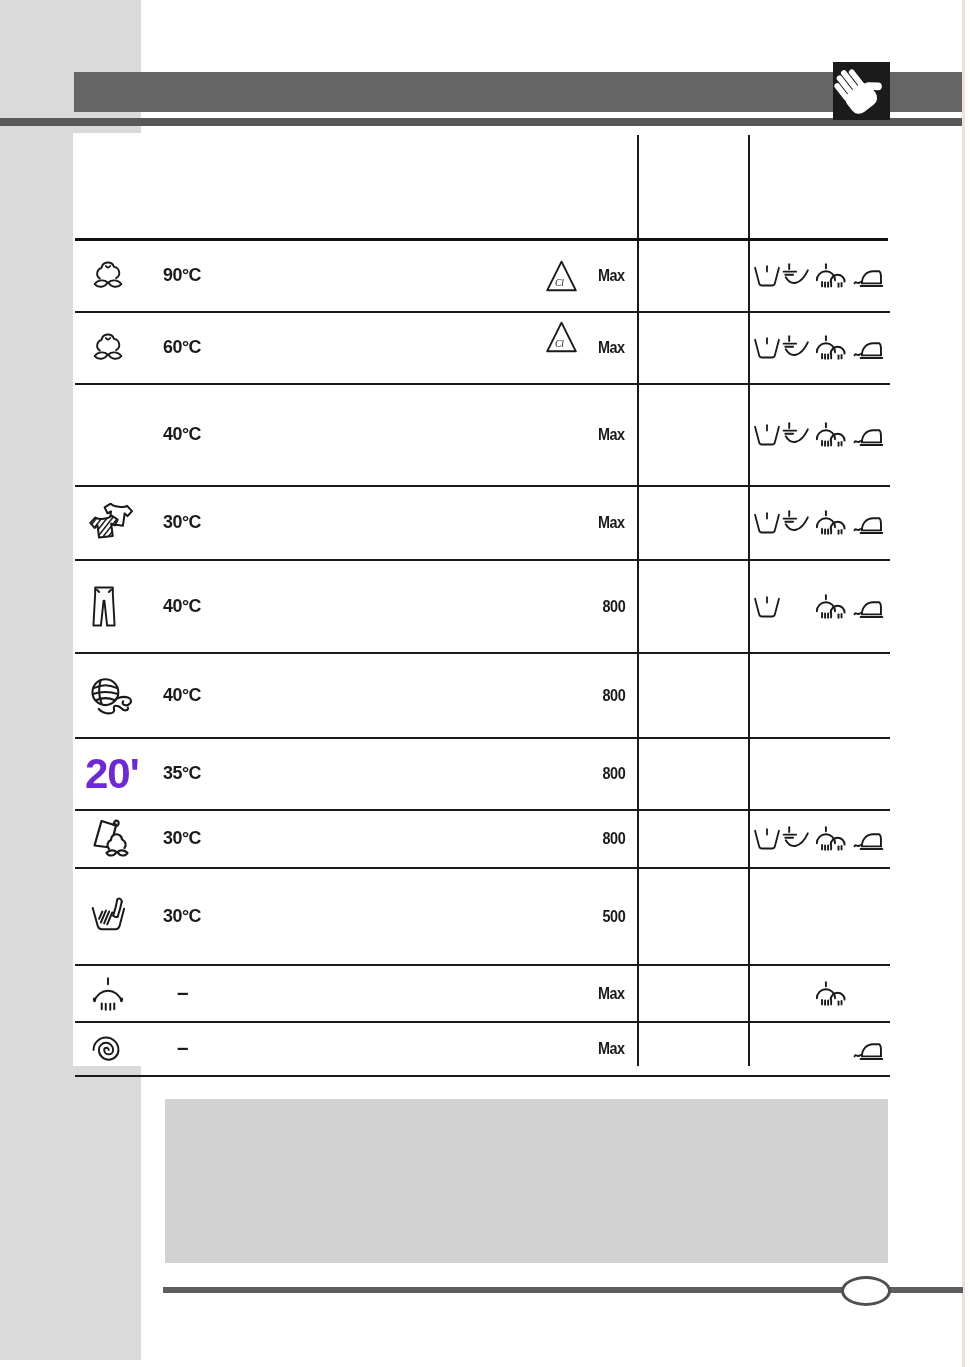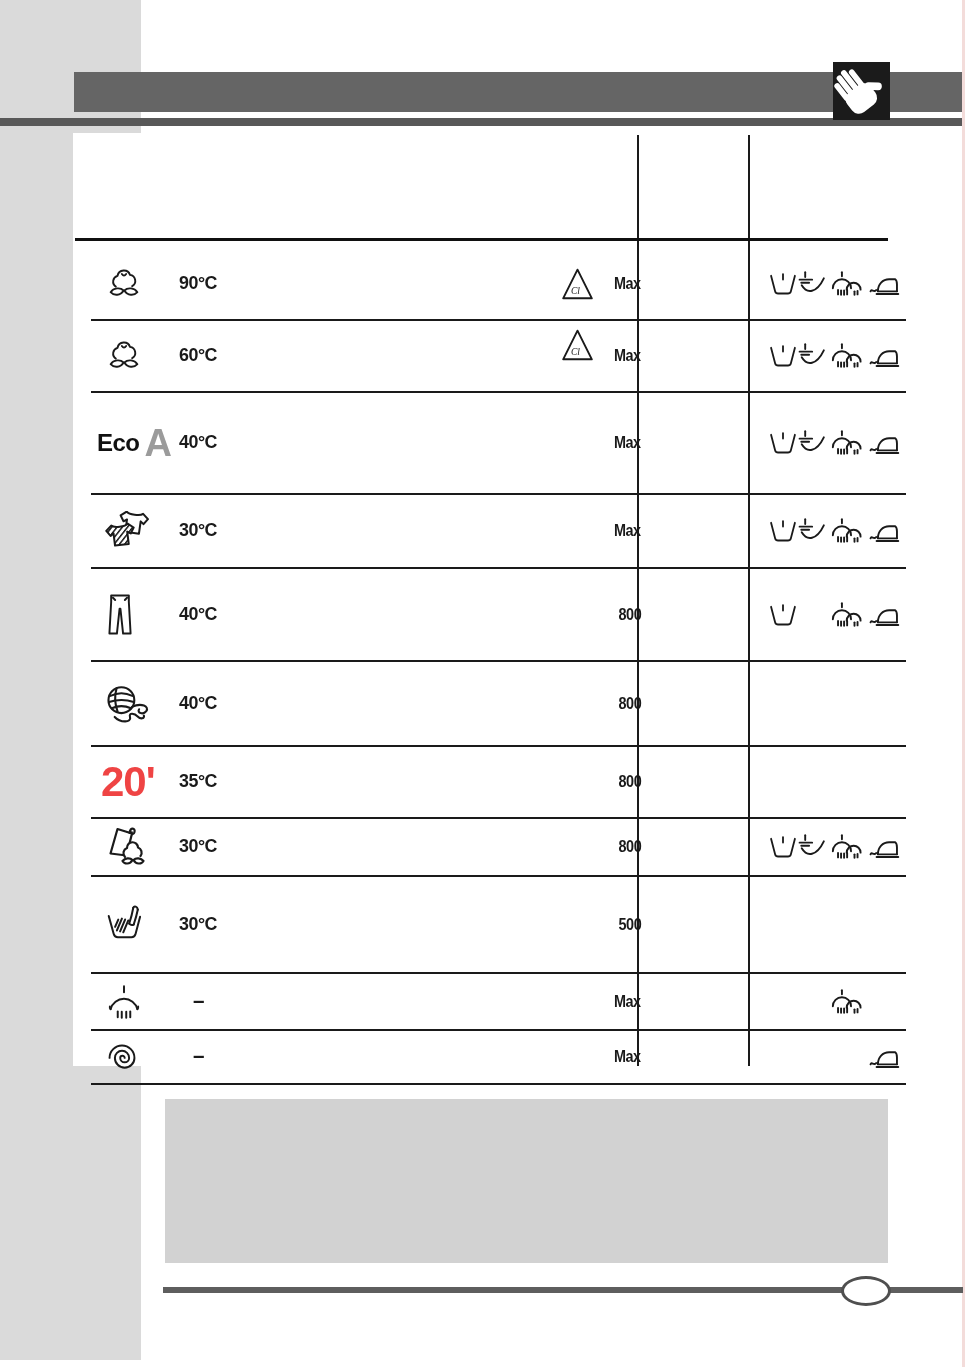--- a/index.html
+++ b/index.html
@@ -13,31 +13,31 @@
   
   #header-bar{left:74px;top:72px;width:889px;height:40px;background:#656565;}
   #header-rule{left:0;top:118px;width:963px;height:8px;background:#585858;}
   #hand-box{left:833px;top:62px;width:57px;height:58px;background:#1b1b1b;overflow:hidden;z-index:5;}
   #edge-line{left:962px;top:0;width:3px;height:1367px;background:#f3dcda;}
   
   #table{left:75px;top:135px;width:815px;height:931px;}
   .vline{position:absolute;top:0;width:2px;height:931px;background:#1a1a1a;}
   #vline-1{left:562px;} #vline-2{left:673px;}
   #heavy-top{position:absolute;left:0;top:103px;width:813px;height:3px;background:#101010;}
-  #rows{position:absolute;left:16px;top:106px;width:815px;margin-top:8px;}
+  #rows{position:absolute;left:0;top:106px;width:815px;}
   .row{position:relative;width:815px;border-bottom:2px solid #1a1a1a;box-sizing:border-box;}
   .prog-cell{position:absolute;left:8px;top:0;bottom:0;width:150px;display:flex;align-items:center;}
   .prog-ico{margin-left:6px;flex:none;}
   .temp{position:absolute;left:88px;top:50%;transform:translateY(-54%) scaleX(.94);transform-origin:left center;
         font-weight:bold;font-size:19px;letter-spacing:-0.5px;white-space:nowrap;}
   .temp.dash{left:102px;font-size:22px;}
   .eco-wrap{display:flex;align-items:center;margin-left:-2px;}
   .eco-prefix{font-weight:bold;font-size:24px;color:#111;letter-spacing:-0.5px;}
   .eco-grade{font-weight:bold;font-size:38px;color:#9b9b9b;margin-left:5px;line-height:1;}
-  .quick-label{font-weight:bold;font-size:42px;color:#ef4444;letter-spacing:-1px;line-height:1;margin-left:2px;}
+  .quick-label{font-weight:bold;font-size:42px;color:#6d28d9;letter-spacing:-1px;line-height:1;margin-left:2px;}
   .bleach{position:absolute;left:470px;top:0;bottom:0;display:flex;align-items:center;}
   .bleach.pos-top{align-items:flex-start;padding-top:5px;}
   .spin{position:absolute;right:265px;top:50%;transform:translateY(-50%) scaleX(.9);transform-origin:right center;
         font-weight:bold;font-size:16px;letter-spacing:-0.5px;}
   .care-cell{position:absolute;left:677px;top:0;bottom:0;width:138px;display:flex;align-items:center;}
   .care-slot{flex:none;display:flex;align-items:center;justify-content:center;}
   .slot-0{width:29px;} .slot-1{width:32px;} .slot-2{width:38px;} .slot-3{width:39px;}
   svg.ico{display:block;stroke:#1a1a1a;fill:none;stroke-width:2.2;stroke-linecap:round;stroke-linejoin:round;}
   
   #note-box{left:165px;top:1099px;width:723px;height:164px;background:#d2d2d2;}
@@ -251,26 +251,20 @@
               </svg>
             </div>
             <div class="care-slot slot-3">
               <svg class="ico" width="38" height="26">
                 <use href="#care-iron"></use>
               </svg>
             </div>
           </div>
         </div>
         <div class="row" style="height: 102px;">
-          <div class="prog-cell">
-            <span class="eco-wrap">
-      <span class="eco-prefix">Eco</span>
-      <span class="eco-grade">A</span>
-            </span>
-          </div>
           <span class="temp">40°C</span>
           <span class="spin">Max</span>
           <div class="care-cell">
             <div class="care-slot slot-0">
               <svg class="ico" width="28" height="26">
                 <use href="#care-wash"></use>
               </svg>
             </div>
             <div class="care-slot slot-1">
               <svg class="ico" width="30" height="26">

